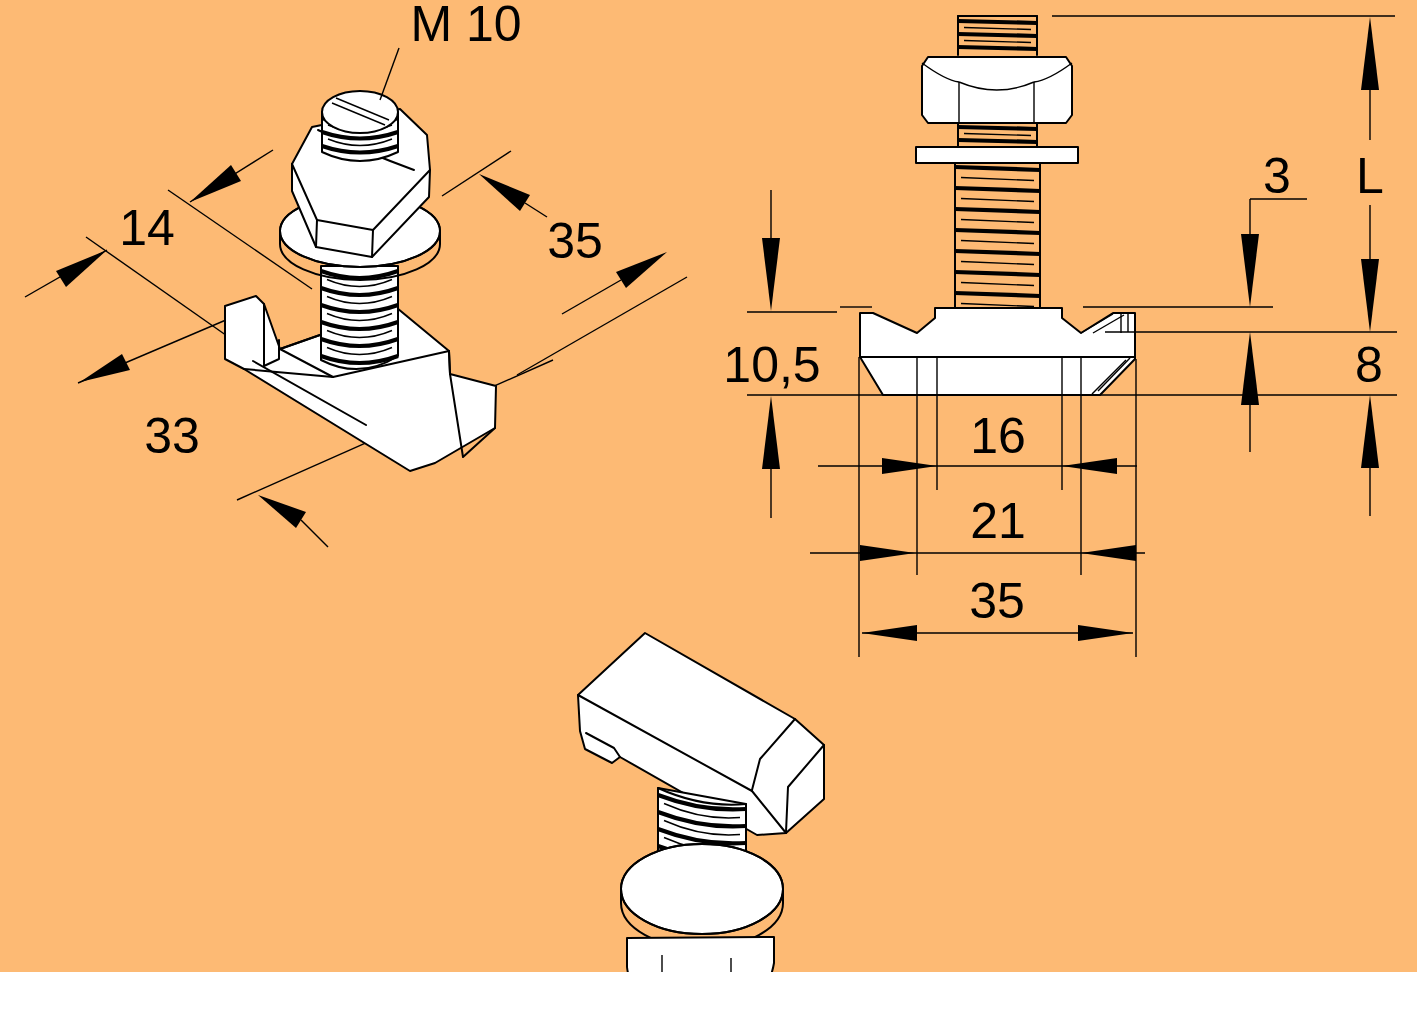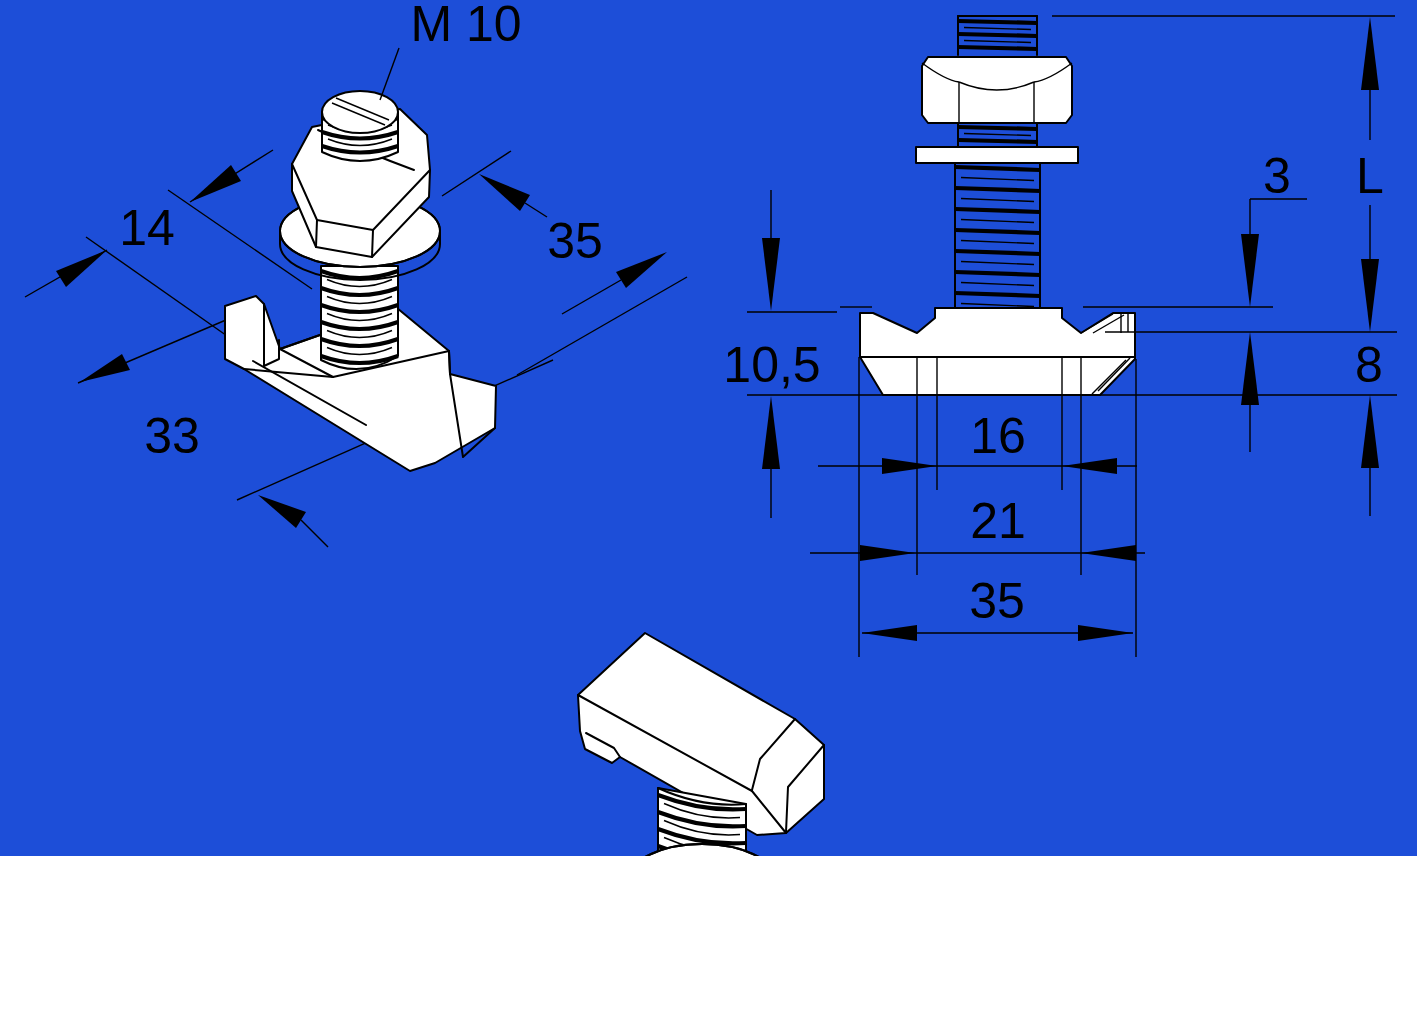--- a/index.html
+++ b/index.html
@@ -1,16 +1,16 @@
 <!DOCTYPE html>
 <html><head>
 <meta charset="utf-8">
 <style>
   html,body{margin:0;padding:0;background:#ffffff;}
-  .stage{position:relative;width:1417px;height:856px;background:#1d4ed8;overflow:hidden;
+  .stage{position:relative;width:1417px;height:972px;background:#fdba74;overflow:hidden;
          font-family:"Liberation Sans", sans-serif;}
   svg{position:absolute;left:0;top:0;}
   svg text{font-family:"Liberation Sans","DejaVu Sans",sans-serif;font-size:50px;fill:#000;}
   .ln{stroke:#000;stroke-width:1.4;fill:none;}
   .out{stroke:#000;stroke-width:2;fill:none;stroke-linejoin:round;stroke-linecap:round;}
   .part{stroke:#000;stroke-width:2;fill:#ffffff;stroke-linejoin:round;}
   .arr{fill:#000;stroke:none;}
 </style>
 </head>
 <body>

